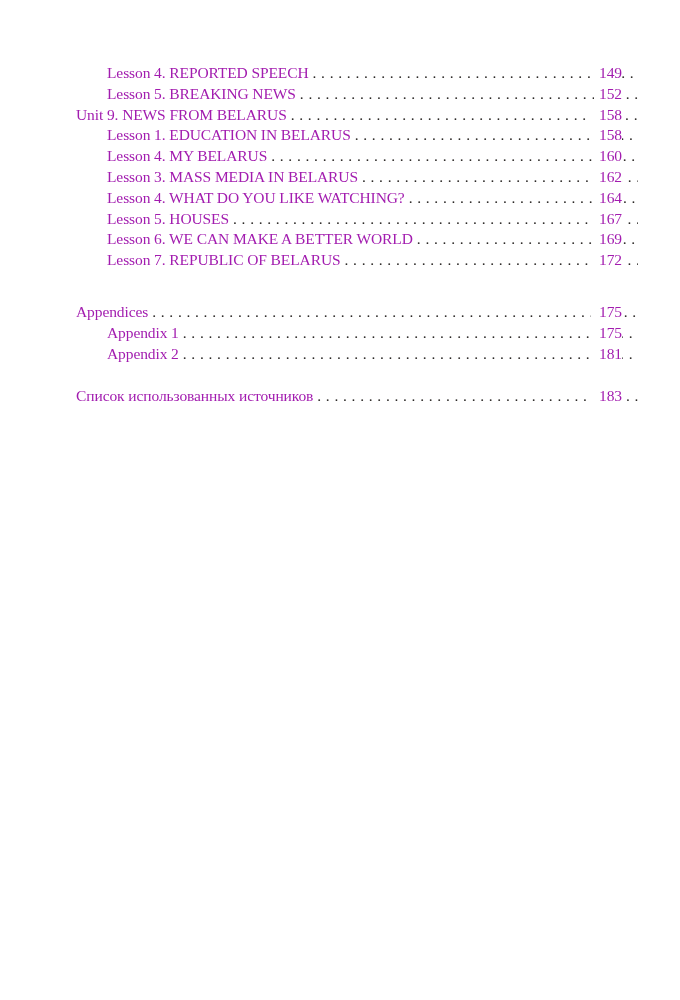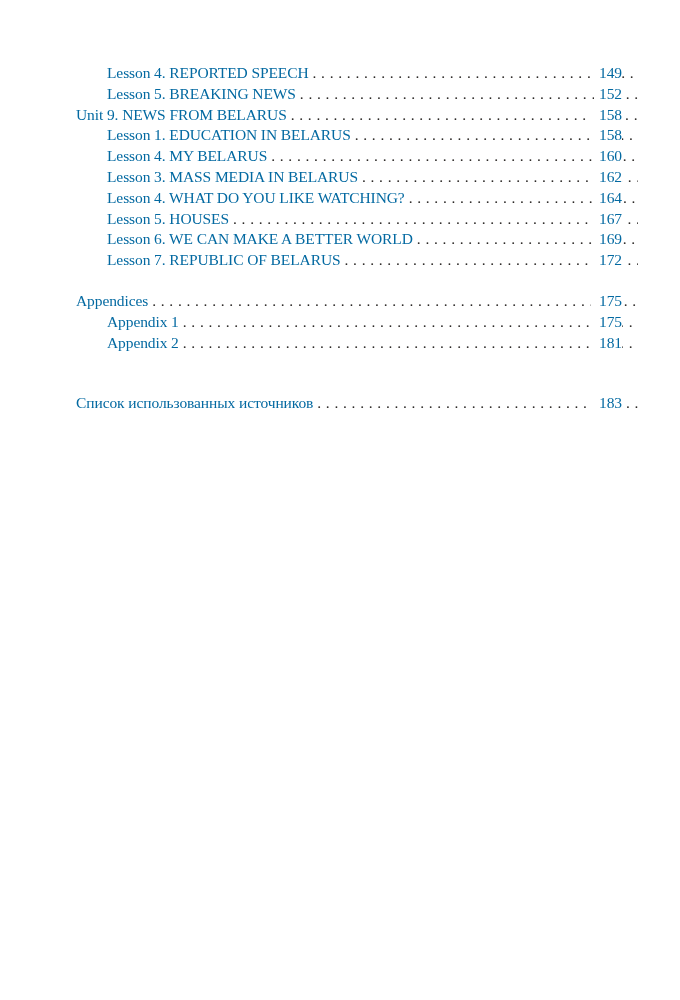--- a/index.html
+++ b/index.html
@@ -4,21 +4,21 @@
 <style>
   html, body { margin: 0; padding: 0; background: #ffffff; }
 
   .doc-page {
     position: relative;
     width: 680px;
     height: 1000px;
     background: #ffffff;
     overflow: hidden;
     font-family: "Liberation Serif", "DejaVu Serif", serif;
-    color: #0369a1;
+    color: #a21caf;
   }
 
   .toc {
     position: absolute;
     left: 76px;
     right: 42px;
     top: 63px;
   }
 
   .row {
@@ -26,22 +26,22 @@
     overflow: hidden;
     white-space: nowrap;
     font-size: 15.5px;
     line-height: 20.8px;
     letter-spacing: -0.1px;
   }
 
   .row.sub { padding-left: 31px; }
 
   .gap-md { margin-top: 0; }   
-  .gap-lg { margin-top: 20px; }  
-  .gap-xl { margin-top: 40px; }  
+  .gap-lg { margin-top: 31px; }  
+  .gap-xl { margin-top: 22px; }  
 
   .dots { color: #2b2826; }
   .dots::after {
     content: "........................................................................................................................";
     letter-spacing: 4.7px;
     padding-left: 4px;
   }
 
   .page-num {
     position: absolute;

